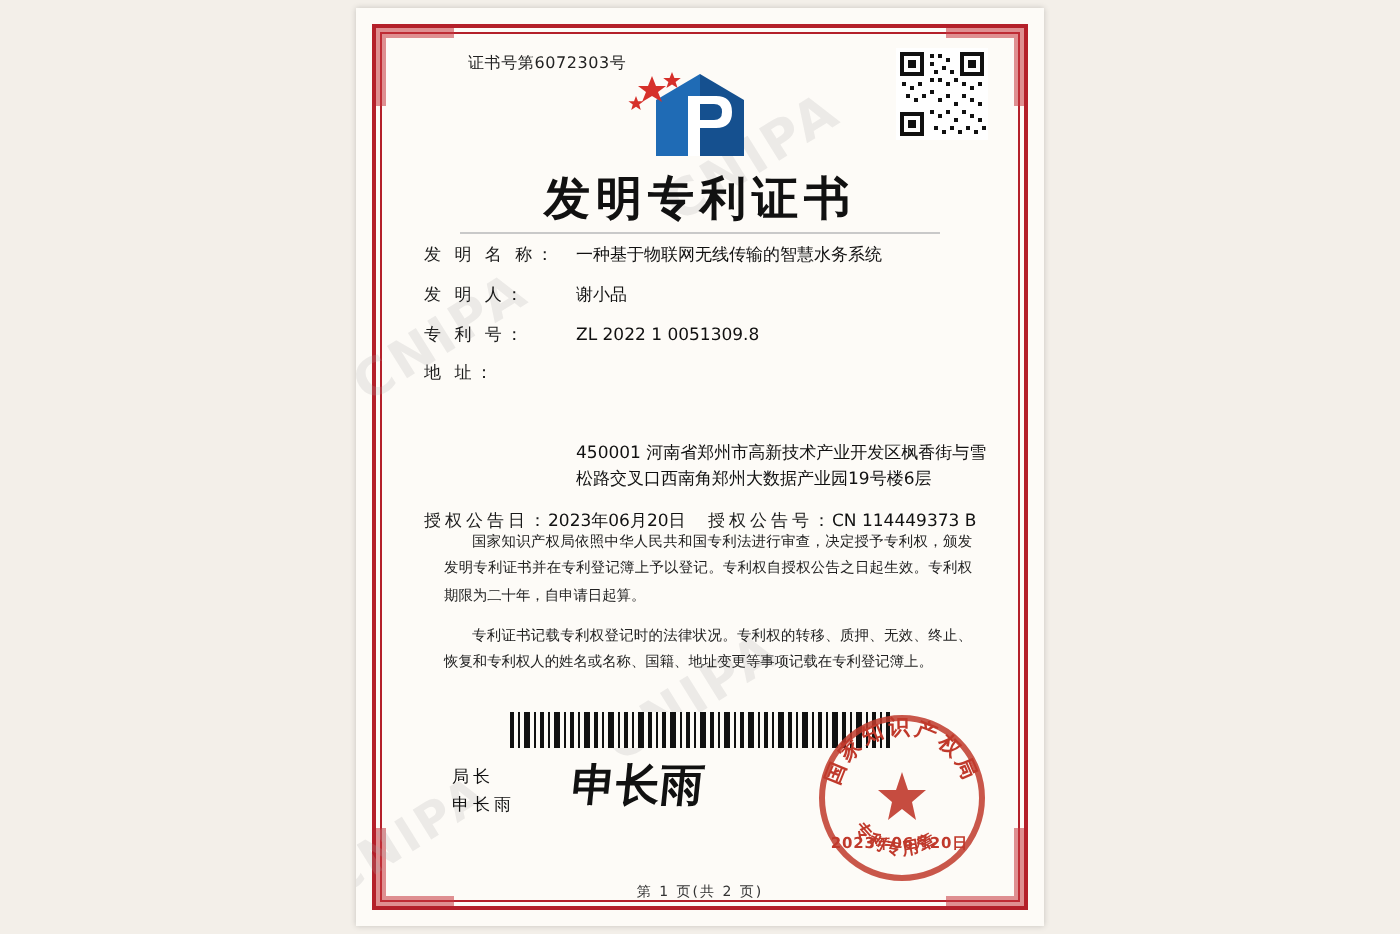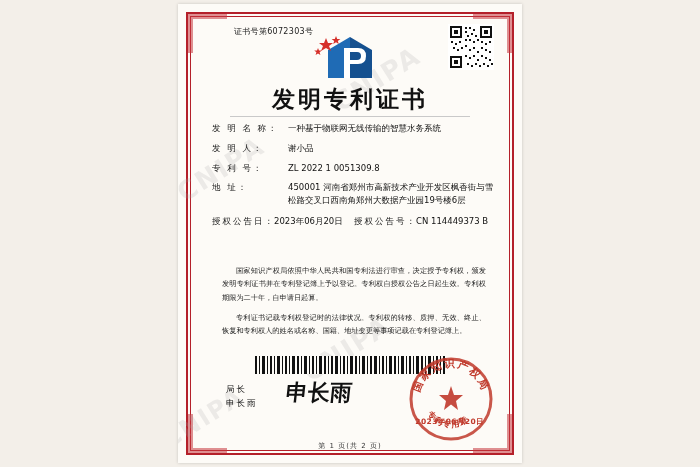--- a/index.html
+++ b/index.html
@@ -95,21 +95,21 @@
   .lbl{
     width:76px;flex:0 0 76px;
     letter-spacing:2px;
     color:#1a1a1a;
     white-space:nowrap;
   }
   .val{flex:1;color:#111;}
   .row2{display:flex;margin-bottom:7px;}
   .half{display:flex;flex:1;justify-content:center;}
   .half .lbl{width:62px;flex:0 0 62px;}
-  .addr .val{line-height:1.55;}
+  .addr .val{line-height:1.55;margin-top:40px;}
 
   
   .para{
     position:absolute;left:44px;right:36px;top:260px;
     font-size:7.2px;line-height:1.85;color:#222;
     text-align:justify;
     text-indent:14px;
   }
   .para p{margin:0 0 7px 0;}
 

